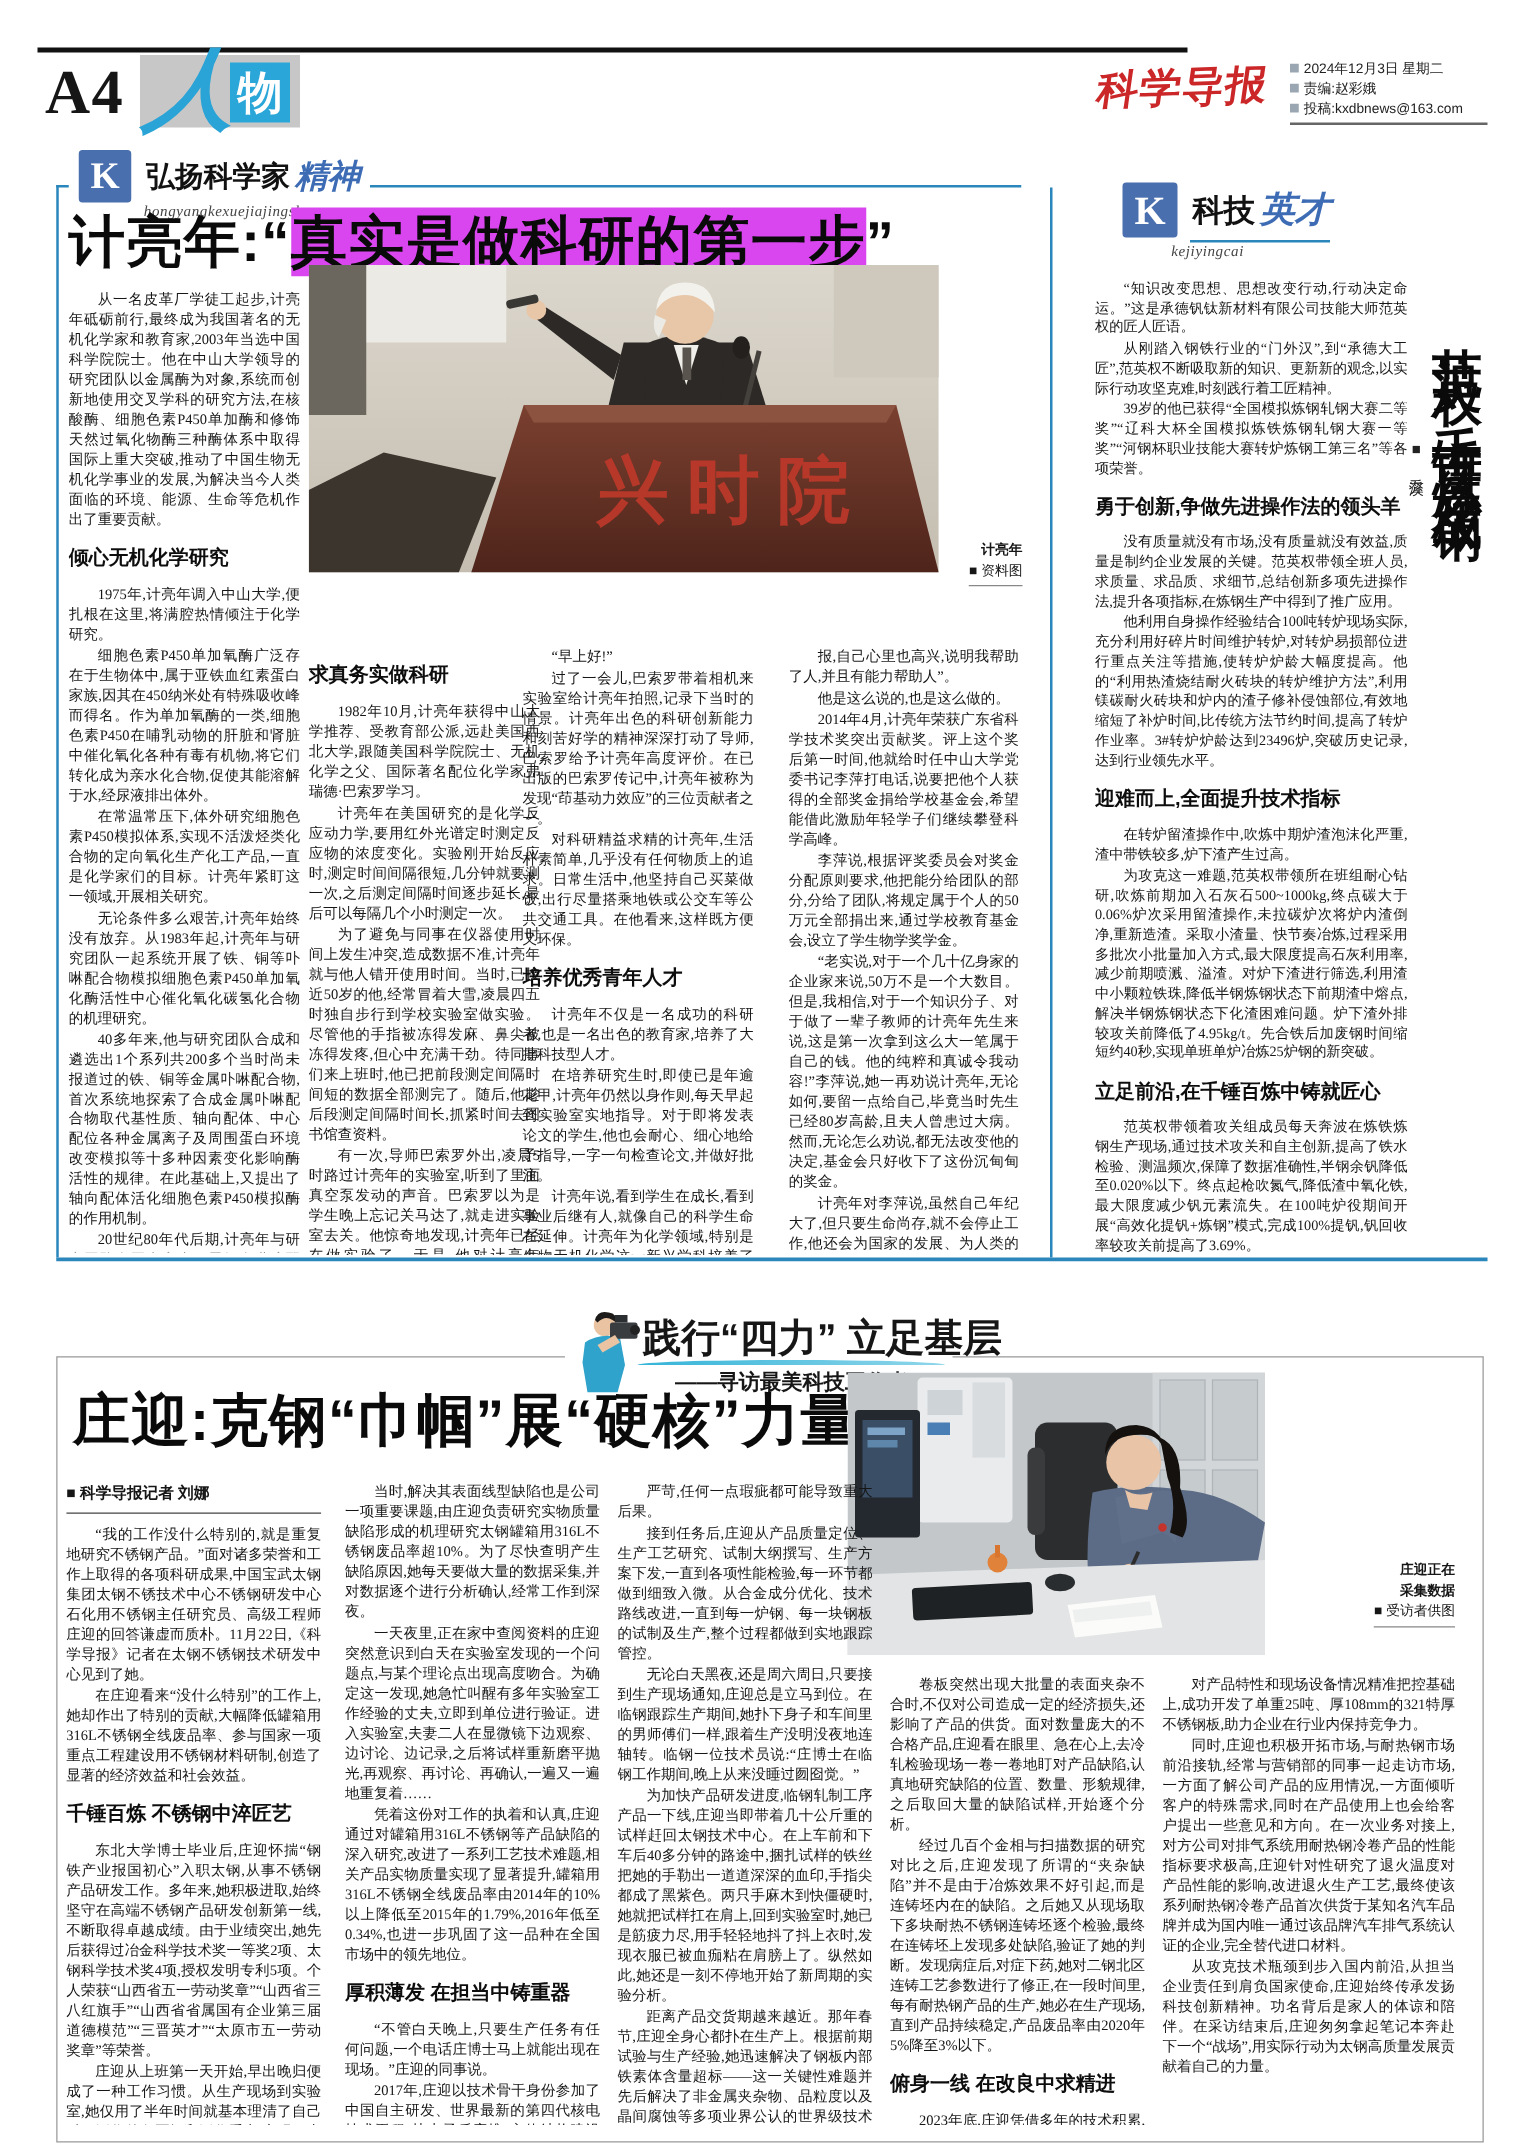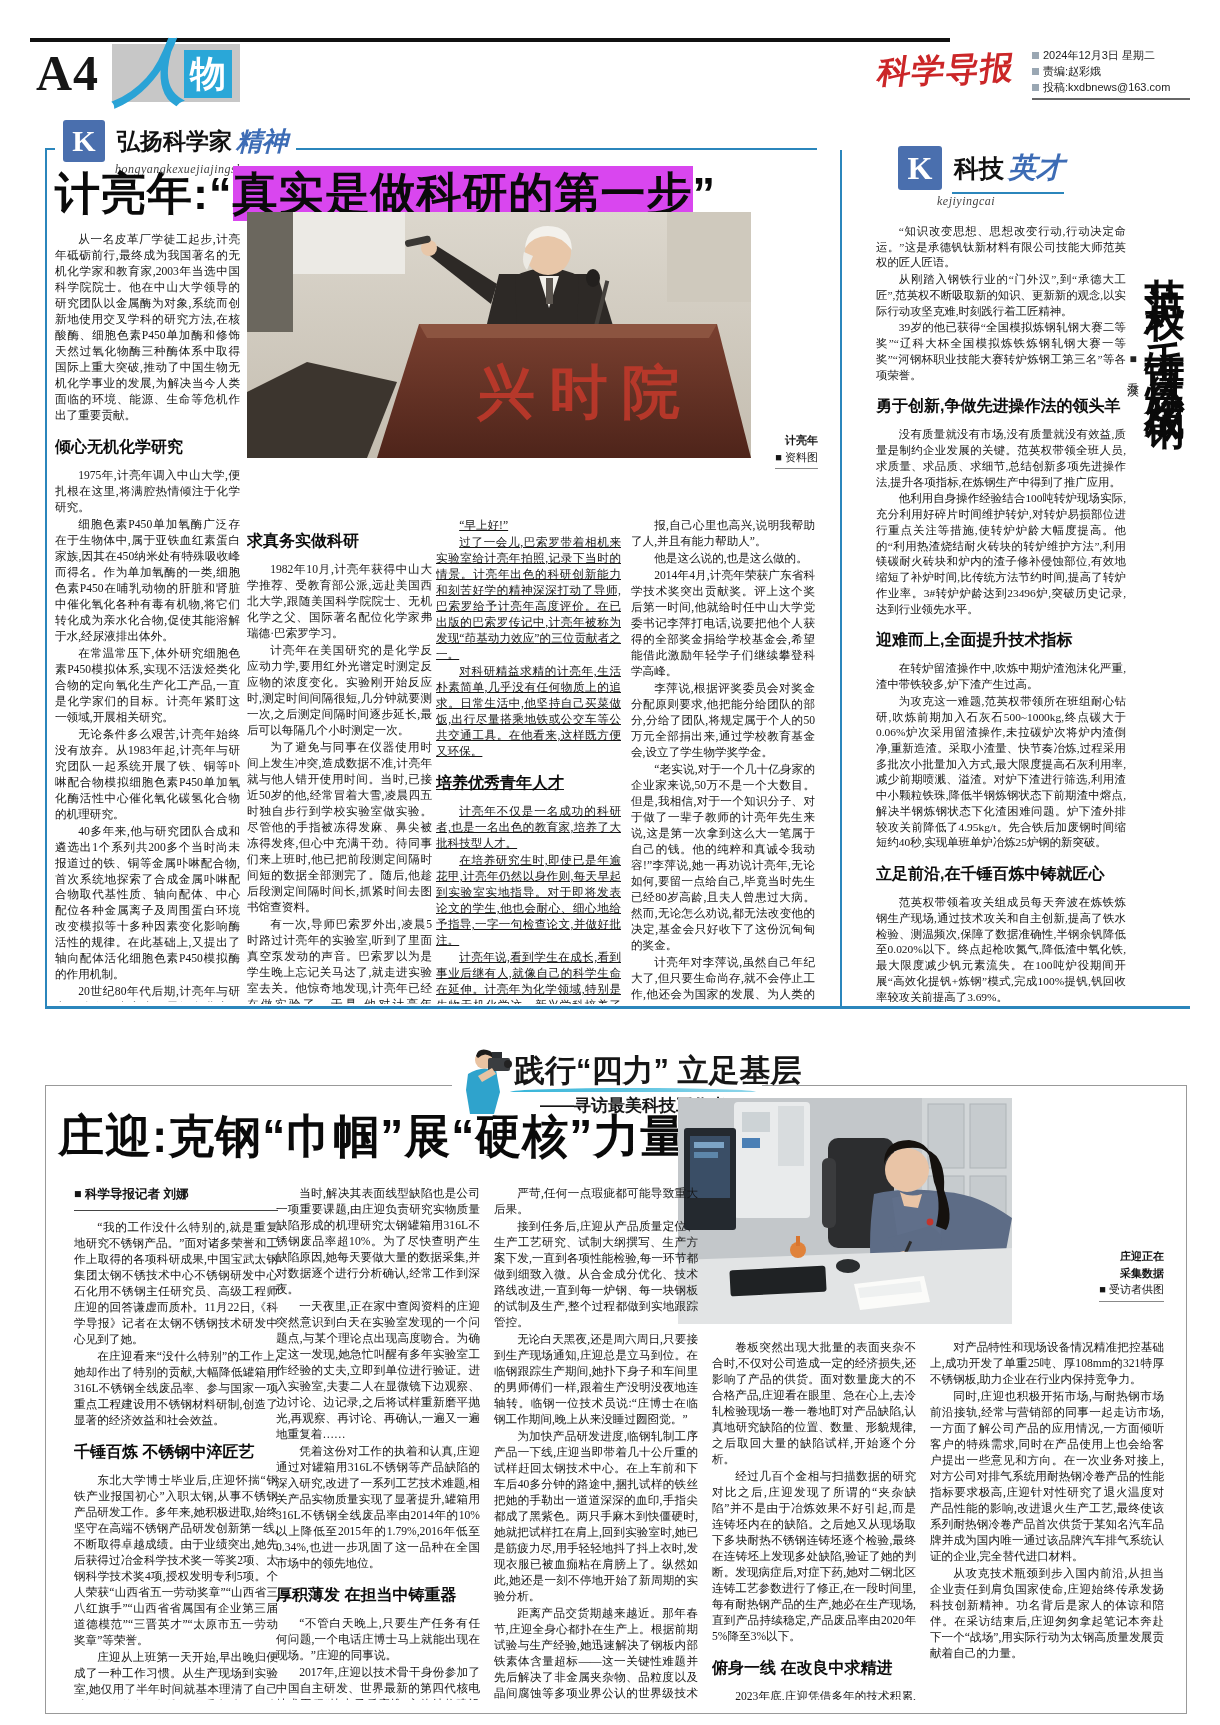--- a/index.html
+++ b/index.html
@@ -140,21 +140,21 @@
       <div class="fi-p">40多年来,他与研究团队合成和遴选出1个系列共200多个当时尚未报道过的铁、铜等金属卟啉配合物,首次系统地探索了合成金属卟啉配合物取代基性质、轴向配体、中心配位各种金属离子及周围蛋白环境改变模拟等十多种因素变化影响酶活性的规律。在此基础上,又提出了轴向配体活化细胞色素P450模拟酶的作用机制。</div>
       <div class="fi-p">20世纪80年代后期,计亮年与研究团队在国内率先开展钌多吡啶配合物作为核酸和生物大分子结构探针以及治疗药物研究,成为当今全球研究钌配合物时间最早最长、系列性论文发表最多、研究范围最广的三个主要课题组之一。</div>
     </div>
   <div class="abs col" style="left:247px;top:518px;width:185px;height:486px;">
       <div class="fi-h">求真务实做科研</div>
       <div class="fi-p">1982年10月,计亮年获得中山大学推荐、受教育部公派,远赴美国西北大学,跟随美国科学院院士、无机化学之父、国际著名配位化学家弗瑞德·巴索罗学习。</div>
       <div class="fi-p">计亮年在美国研究的是化学反应动力学,要用红外光谱定时测定反应物的浓度变化。实验刚开始反应时,测定时间间隔很短,几分钟就要测一次,之后测定间隔时间逐步延长,最后可以每隔几个小时测定一次。</div>
       <div class="fi-p">为了避免与同事在仪器使用时间上发生冲突,造成数据不准,计亮年就与他人错开使用时间。当时,已接近50岁的他,经常冒着大雪,凌晨四五时独自步行到学校实验室做实验。尽管他的手指被冻得发麻、鼻尖被冻得发疼,但心中充满干劲。待同事们来上班时,他已把前段测定间隔时间短的数据全部测完了。随后,他趁后段测定间隔时间长,抓紧时间去图书馆查资料。</div>
       <div class="fi-p">有一次,导师巴索罗外出,凌晨5时路过计亮年的实验室,听到了里面真空泵发动的声音。巴索罗以为是学生晚上忘记关马达了,就走进实验室去关。他惊奇地发现,计亮年已经在做实验了。于是,他对计亮年说:“早上好!”</div>
     </div>
-  <div class="abs col" style="left:436px;top:518px;width:185px;height:486px;text-decoration:underline;">
+  <div class="abs col" style="left:418px;top:518px;width:185px;height:486px;">
       <div class="fi-p">“早上好!”</div>
       <div class="fi-p">过了一会儿,巴索罗带着相机来实验室给计亮年拍照,记录下当时的情景。计亮年出色的科研创新能力和刻苦好学的精神深深打动了导师,巴索罗给予计亮年高度评价。在已出版的巴索罗传记中,计亮年被称为发现“茚基动力效应”的三位贡献者之一。</div>
       <div class="fi-p">对科研精益求精的计亮年,生活朴素简单,几乎没有任何物质上的追求。日常生活中,他坚持自己买菜做饭,出行尽量搭乘地铁或公交车等公共交通工具。在他看来,这样既方便又环保。</div>
       <div class="fi-h">培养优秀青年人才</div>
       <div class="fi-p">计亮年不仅是一名成功的科研者,也是一名出色的教育家,培养了大批科技型人才。</div>
       <div class="fi-p">在培养研究生时,即使已是年逾花甲,计亮年仍然以身作则,每天早起到实验室实地指导。对于即将发表论文的学生,他也会耐心、细心地给予指导,一字一句检查论文,并做好批注。</div>
       <div class="fi-p">计亮年说,看到学生在成长,看到事业后继有人,就像自己的科学生命在延伸。计亮年为化学领域,特别是生物无机化学这一新兴学科培养了一大批科技人才,带出了一批学科带头人。</div>
     </div>
   <div class="abs col" style="left:631px;top:518px;width:184px;height:486px;">
       <div class="fi-p">报,自己心里也高兴,说明我帮助了人,并且有能力帮助人”。</div>
@@ -253,21 +253,21 @@
       </g>
     </svg>
   </div>
 
   <div class="abs caption" style="left:1024px;top:1248px;width:140px;">
     <div style="text-indent:2em;font-weight:700;">庄迎正在</div>
     <div style="font-weight:700;">采集数据</div>
     <div class="cap-src">■ 受访者供图</div>
   </div>
 
-  <div class="abs col" style="left:74px;top:1186px;width:204px;height:514px;">
+  <div class="abs col" style="left:53px;top:1186px;width:204px;height:514px;">
       <div class="fi-q">■  科学导报记者  刘娜</div>
       <div class="fi-p">“我的工作没什么特别的,就是重复地研究不锈钢产品。”面对诸多荣誉和工作上取得的各项科研成果,中国宝武太钢集团太钢不锈技术中心不锈钢研发中心石化用不锈钢主任研究员、高级工程师庄迎的回答谦虚而质朴。11月22日,《科学导报》记者在太钢不锈钢技术研发中心见到了她。</div>
       <div class="fi-p">在庄迎看来“没什么特别”的工作上,她却作出了特别的贡献,大幅降低罐箱用316L不锈钢全线废品率、参与国家一项重点工程建设用不锈钢材料研制,创造了显著的经济效益和社会效益。</div>
       <div class="fi-h">千锤百炼 不锈钢中淬匠艺</div>
       <div class="fi-p">东北大学博士毕业后,庄迎怀揣“钢铁产业报国初心”入职太钢,从事不锈钢产品研发工作。多年来,她积极进取,始终坚守在高端不锈钢产品研发创新第一线,不断取得卓越成绩。由于业绩突出,她先后获得过冶金科学技术奖一等奖2项、太钢科学技术奖4项,授权发明专利5项。个人荣获“山西省五一劳动奖章”“山西省三八红旗手”“山西省省属国有企业第三届道德模范”“三晋英才”“太原市五一劳动奖章”等荣誉。</div>
       <div class="fi-p">庄迎从上班第一天开始,早出晚归便成了一种工作习惯。从生产现场到实验室,她仅用了半年时间就基本理清了自己科研工作的各区间和工作重点,实现了由一名纯理论的学生向科技研发工程技术人员的华丽转身,成为太钢罐箱用316L不锈钢产品营销团队秘书,全力投入重点产品的提质降本工作。</div>
     </div>
   <div class="abs col" style="left:276px;top:1186px;width:204px;height:514px;">
       <div class="fi-p">当时,解决其表面线型缺陷也是公司一项重要课题,由庄迎负责研究实物质量缺陷形成的机理研究太钢罐箱用316L不锈钢废品率超10%。为了尽快查明产生缺陷原因,她每天要做大量的数据采集,并对数据逐个进行分析确认,经常工作到深夜。</div>
       <div class="fi-p">一天夜里,正在家中查阅资料的庄迎突然意识到白天在实验室发现的一个问题点,与某个理论点出现高度吻合。为确定这一发现,她急忙叫醒有多年实验室工作经验的丈夫,立即到单位进行验证。进入实验室,夫妻二人在显微镜下边观察、边讨论、边记录,之后将试样重新磨平抛光,再观察、再讨论、再确认,一遍又一遍地重复着……</div>

